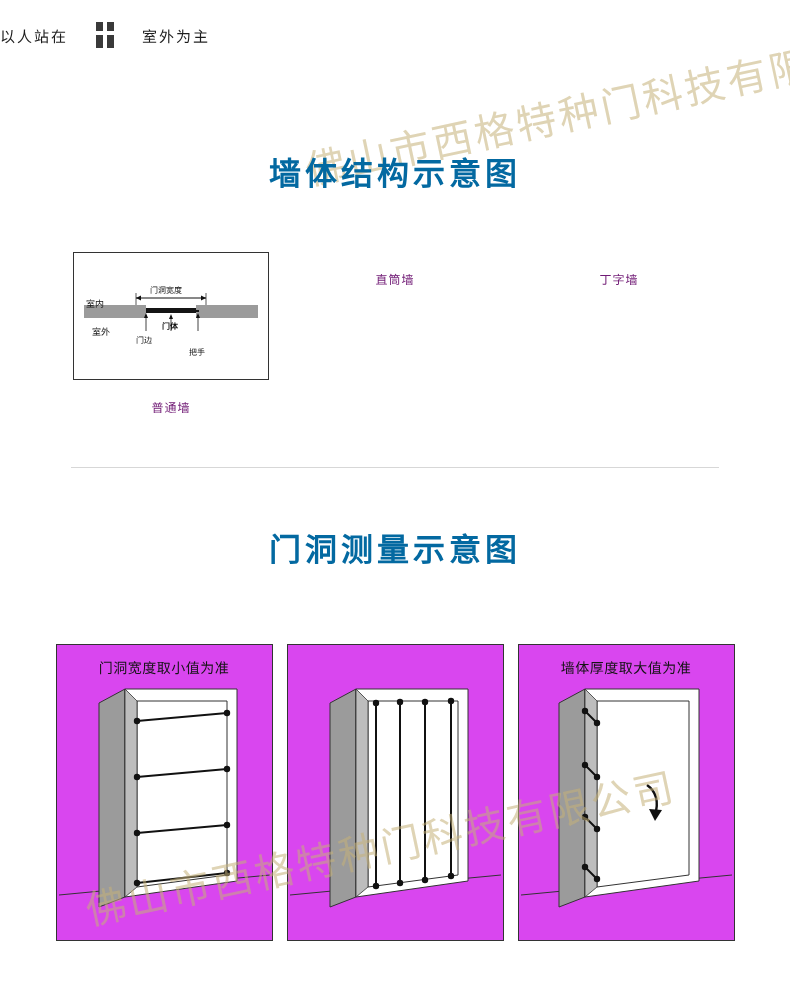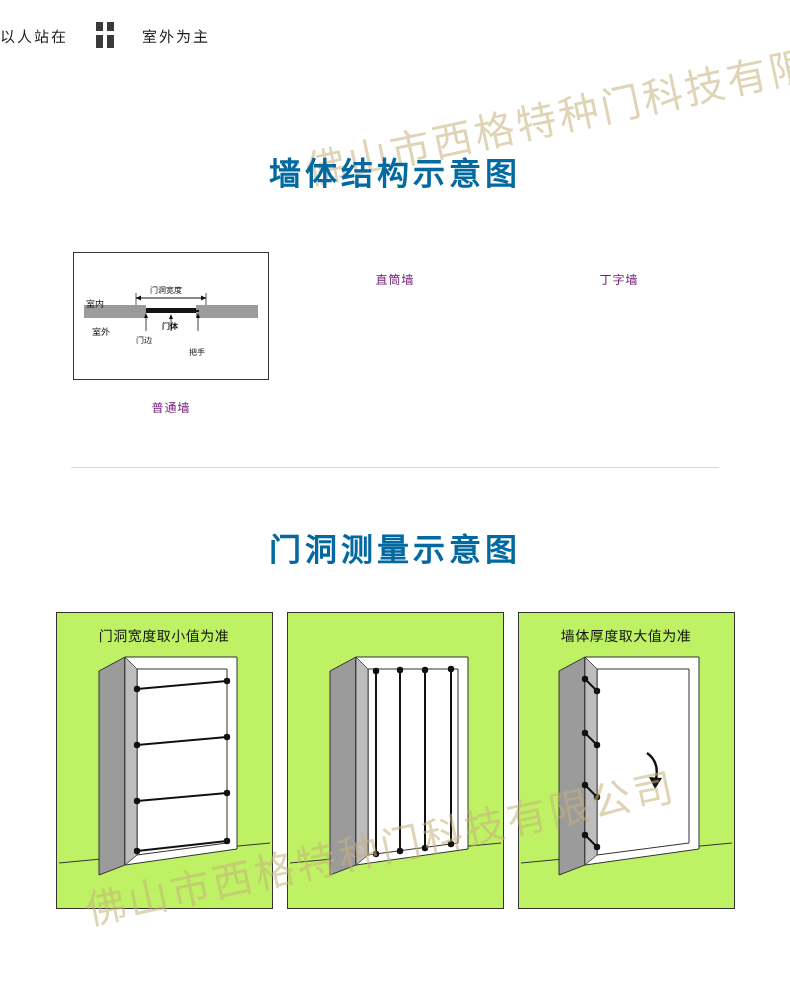--- a/index.html
+++ b/index.html
@@ -140,23 +140,24 @@
   .measure-row {
     display: flex;
     justify-content: center;
     gap: 14px;
     margin-top: 42px;
   }
   .measure-card {
     width: 215px;
     height: 295px;
     border: 1px solid #333;
-    background: #bef264;
+    background: #d946ef;
     position: relative;
     overflow: hidden;
+    margin-top: 32px;
   }
   .measure-card .mc-title {
     position: absolute;
     top: 12px;
     left: 0;
     width: 100%;
     text-align: center;
     font-size: 14px;
     letter-spacing: 0.5px;
     color: #141414;

